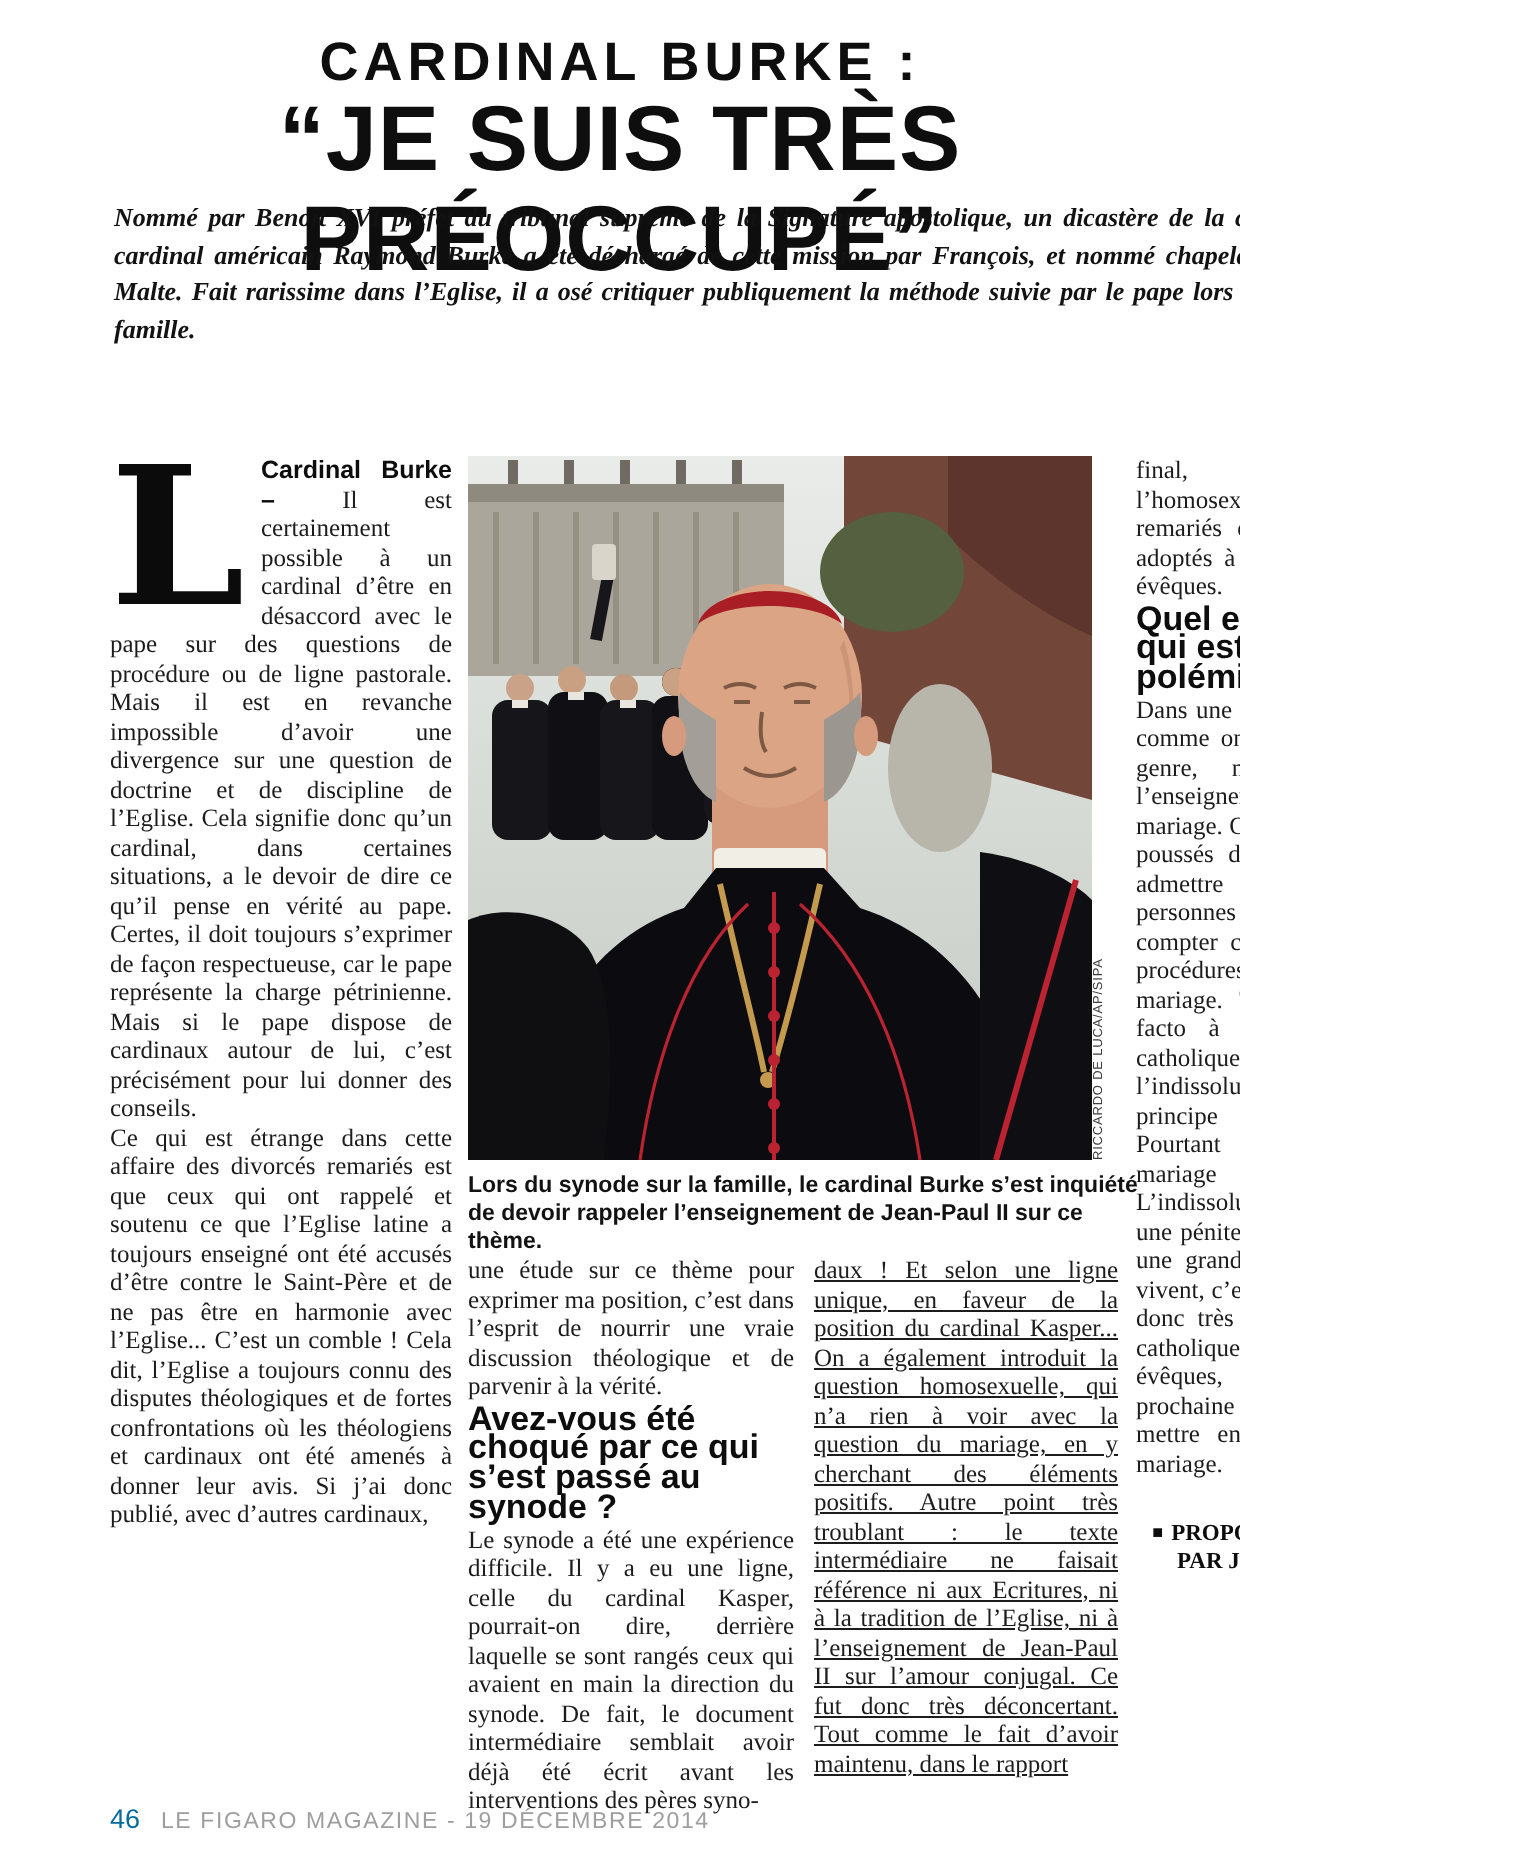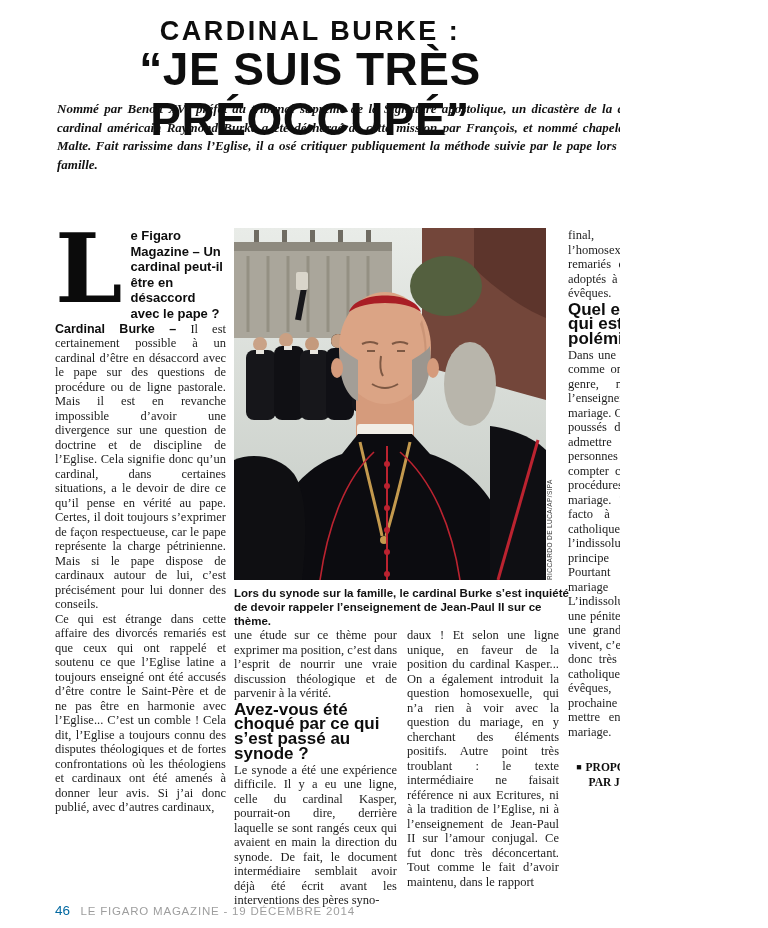--- a/index.html
+++ b/index.html
@@ -12,21 +12,21 @@
           font-family:"Liberation Sans",sans-serif;font-weight:700;font-size:46px;line-height:50px;
           letter-spacing:.5px;color:#0e0e0e;}
   .standfirst{position:absolute;top:100px;left:57px;width:656px;margin:0;
           font-family:Liberation Serif, serif;font-style:italic;font-weight:bold;
           font-size:13px;line-height:18.6px;text-align:justify;color:#121212;}
   .col{position:absolute;top:228px;font-size:12.5px;line-height:14.5px;text-align:justify;
        hyphens:auto;-webkit-hyphens:auto;}
   .col p{margin:0;}
   .col1{left:55px;width:171px;}
   .col2{left:234px;top:628px;width:163px;}
-  .col3{left:407px;top:628px;width:152px;}
+  .col3{left:407px;top:628px;width:152px;text-decoration:underline;}
   .col4{left:568px;width:196px;}
   .qhead{margin:2px 0 1px;text-align:left;color:#0d0d0d;
          font-family:"Liberation Sans",sans-serif;font-weight:bold;font-size:17px;line-height:14.8px;}
   .dropcap{float:left;font-family:"DejaVu Serif",serif;font-weight:bold;
            font-size:96px;line-height:76px;margin:3px 8px 0 0;color:#0b0b0b;}
   .lead-q{display:block;font-family:"Liberation Sans",sans-serif;font-weight:bold;
           font-size:13px;line-height:15.6px;text-align:left;color:#0d0d0d;}
   .speaker{font-family:Liberation Sans, sans-serif;font-weight:bold;color:#0d0d0d;}
   .photo{position:absolute;left:234px;top:228px;width:312px;height:352px;margin:0;overflow:hidden;}
   .credit{position:absolute;left:546px;top:452px;width:12px;height:128px;
@@ -48,21 +48,20 @@
 
 <div class="page">
 
   <h2 class="kicker">CARDINAL BURKE :</h2>
   <h1 class="headline">“JE SUIS TRÈS PRÉOCCUPÉ”</h1>
   <p class="standfirst">Nommé par Benoît XVI préfet du tribunal suprême de la Signature apostolique, un dicastère de la curie romaine, le cardinal américain Raymond Burke a été déchargé de cette mission par François, et nommé chapelain de l’ordre de Malte. Fait rarissime dans l’Eglise, il a osé critiquer publiquement la méthode suivie par le pape lors du synode sur la famille.</p>
 
   <section class="col col1">
     <p>
       <span class="dropcap">L</span>
-      <span class="lead-q">e Figaro Magazine – Un cardinal peut-il être en désaccord avec le pape ?</span>
       <span class="speaker">Cardinal Burke – </span><span>Il est certainement possible à un cardinal d’être en désaccord avec le pape sur des questions de procédure ou de ligne pastorale. Mais il est en revanche impossible d’avoir une divergence sur une question de doctrine et de discipline de l’Eglise. Cela signifie donc qu’un cardinal, dans certaines situations, a le devoir de dire ce qu’il pense en vérité au pape. Certes, il doit toujours s’exprimer de façon respectueuse, car le pape représente la charge pétrinienne. Mais si le pape dispose de cardinaux autour de lui, c’est précisément pour lui donner des conseils.</span>
     </p>
     <p>Ce qui est étrange dans cette affaire des divorcés remariés est que ceux qui ont rappelé et soutenu ce que l’Eglise latine a toujours enseigné ont été accusés d’être contre le Saint-Père et de ne pas être en harmonie avec l’Eglise... C’est un comble ! Cela dit, l’Eglise a toujours connu des disputes théologiques et de fortes confrontations où les théologiens et cardinaux ont été amenés à donner leur avis. Si j’ai donc publié, avec d’autres cardinaux,</p>
   </section>
 
   <figure class="photo">
     <svg width="312" height="352" viewBox="0 0 312 352" xmlns="http://www.w3.org/2000/svg">
       <defs>
         <linearGradient id="sky" x1="0" y1="0" x2="0" y2="1">
           <stop offset="0" stop-color="#e9ece8"></stop>

